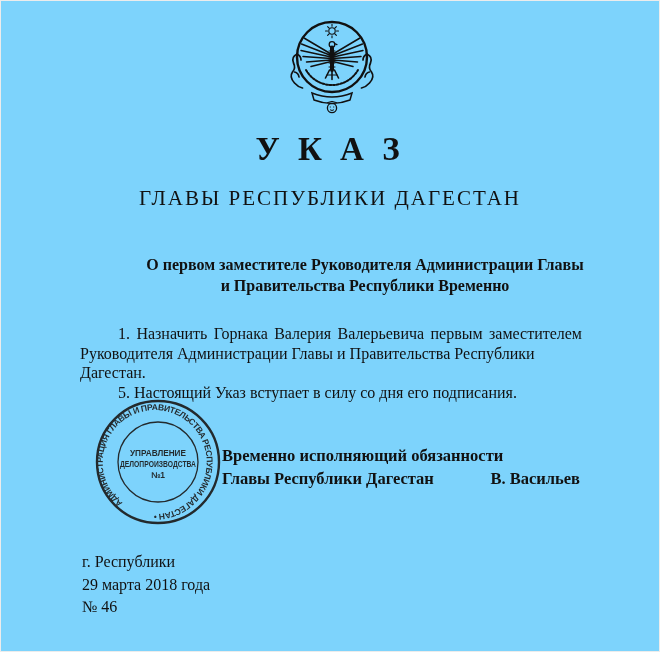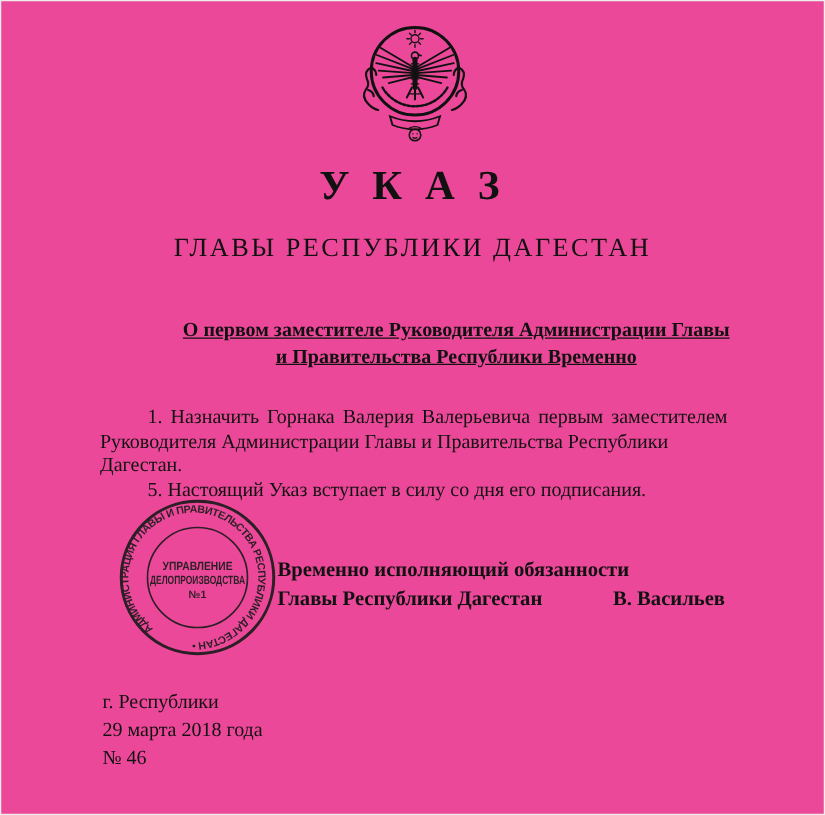--- a/index.html
+++ b/index.html
@@ -1,31 +1,31 @@
 <!DOCTYPE html>
 <html><head>
 <meta charset="utf-8">
 <style>
   html,body{margin:0;padding:0;background:#fff;}
   .page{
-    position:relative;width:660px;height:652px;background:#ec4899;
+    position:relative;width:660px;height:652px;background:#7dd3fc;
     font-family:"Liberation Serif","DejaVu Serif",serif;color:#111;
     box-shadow:inset 0 0 0 1px #ececec;overflow:hidden;
   }
   .decree-title{
     position:absolute;top:131px;left:0;width:660px;text-align:center;
     font-size:33px;font-weight:bold;letter-spacing:5px;
   }
   .issuer-title{
     position:absolute;top:186px;left:0;width:660px;text-align:center;
     font-size:21px;letter-spacing:2px;
   }
   .subject{
     position:absolute;top:254px;left:70px;width:590px;text-align:center;
-    font-size:16px;font-weight:bold;line-height:21px;text-decoration:underline;
+    font-size:16px;font-weight:bold;line-height:21px;
   }
   .body-text{
     position:absolute;top:324px;left:80px;width:502px;
     font-size:16px;line-height:19.5px;
   }
   .body-text .l-just{text-align:justify;text-align-last:justify;text-indent:38px;}
   .body-text .l-plain{text-align:left;}
   .body-text .l-ind{text-indent:38px;}
   .signature{
     position:absolute;top:445px;left:222px;width:358px;

